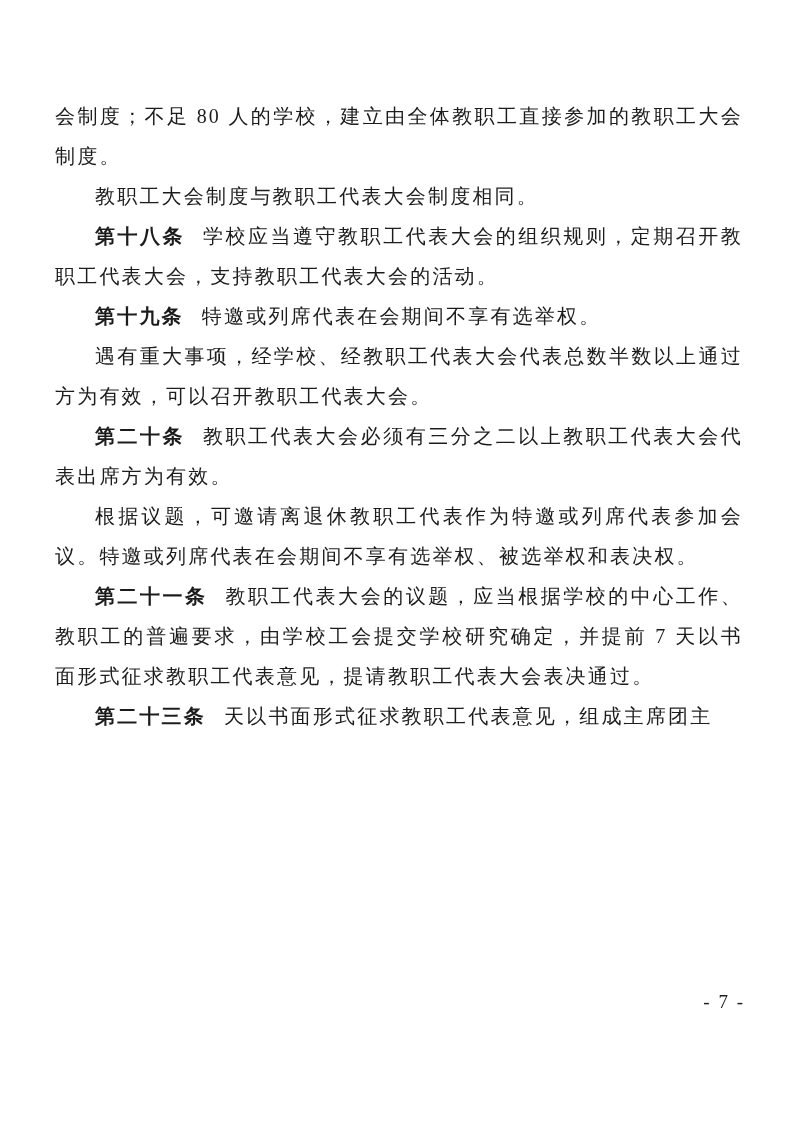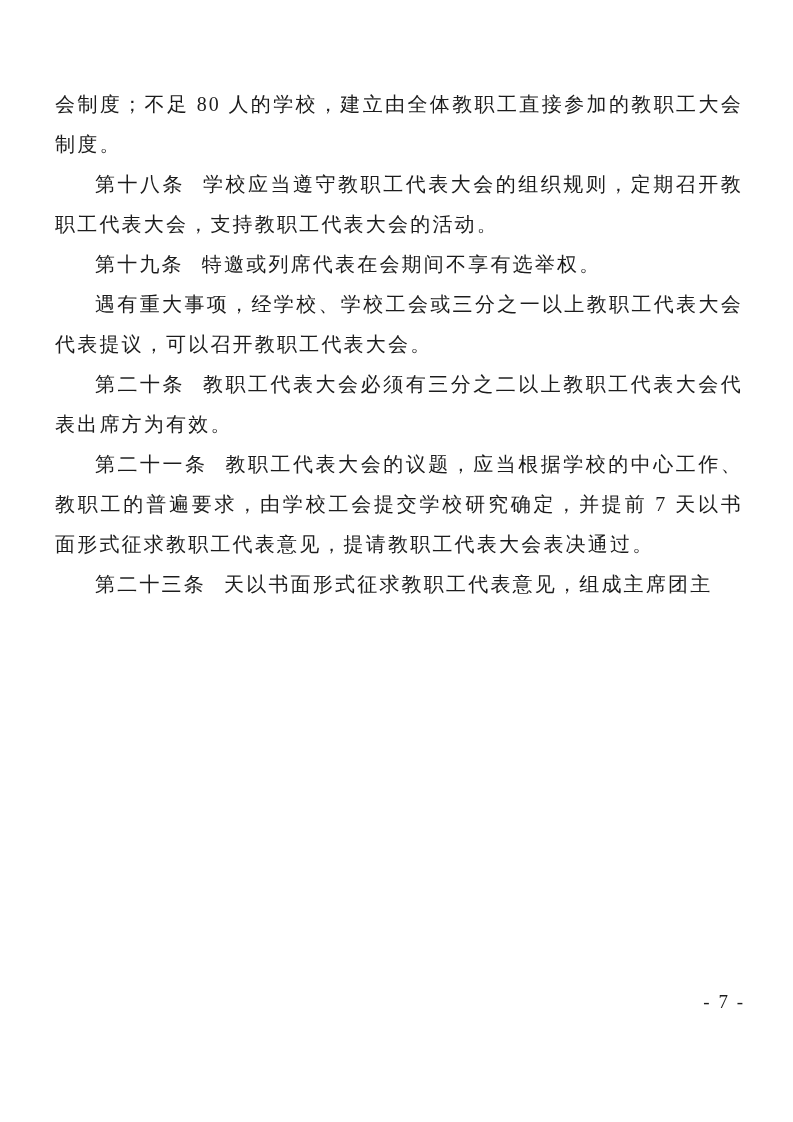--- a/index.html
+++ b/index.html
@@ -13,54 +13,56 @@
     height: 1122px;
     background: #ffffff;
     margin: 0 auto;
     overflow: hidden;
     font-family: "Liberation Serif", "DejaVu Serif", serif;
     color: #1c1c1c;
   }
   .doc-body {
     position: absolute;
     left: 55px;
-    top: 84px;
+    top: 96px;
     width: 688px;
   }
   .doc-body p {
     margin: 0;
     font-size: 20px;
     line-height: 40px;
     letter-spacing: 2.2px;
     text-align: justify;
     word-break: break-all;
   }
   .doc-body p.indent {
     text-indent: 2em;
   }
   .article-number {
-    font-weight: normal;
+    font-weight: bold;
     margin-right: 0.9em;
   }
   .page-number {
     position: absolute;
     top: 991px;
     right: 48px;
     font-size: 19px;
     letter-spacing: 2px;
     color: #1c1c1c;
   }
 </style>
 </head>
 <body>
 
 <div class="page">
   <div class="doc-body">
       <p><span>会制度；不足 80 人的学校，建立由全体教职工直接参加的教职工大会制度。</span></p>
+      <p class="indent"><span>教职工大会制度与教职工代表大会制度相同。</span></p>
       <p class="indent"><span class="article-number">第十八条</span><span>学校应当遵守教职工代表大会的组织规则，定期召开教职工代表大会，支持教职工代表大会的活动。</span></p>
       <p class="indent"><span class="article-number">第十九条</span><span>特邀或列席代表在会期间不享有选举权。</span></p>
-      <p class="indent"><span>遇有重大事项，经学校、学校工会或三分之一以上教职工代表大会代表提议，可以召开教职工代表大会。</span></p>
+      <p class="indent"><span>遇有重大事项，经学校、经教职工代表大会代表总数半数以上通过方为有效，可以召开教职工代表大会。</span></p>
       <p class="indent"><span class="article-number">第二十条</span><span>教职工代表大会必须有三分之二以上教职工代表大会代表出席方为有效。</span></p>
+      <p class="indent"><span>根据议题，可邀请离退休教职工代表作为特邀或列席代表参加会议。特邀或列席代表在会期间不享有选举权、被选举权和表决权。</span></p>
       <p class="indent"><span class="article-number">第二十一条</span><span>教职工代表大会的议题，应当根据学校的中心工作、教职工的普遍要求，由学校工会提交学校研究确定，并提前 7 天以书面形式征求教职工代表意见，提请教职工代表大会表决通过。</span></p>
       <p class="indent"><span class="article-number">第二十三条</span><span>天以书面形式征求教职工代表意见，组成主席团主</span></p>
     </div>
   <div class="page-number">- 7 -</div>
 </div>
 
 </body></html>

